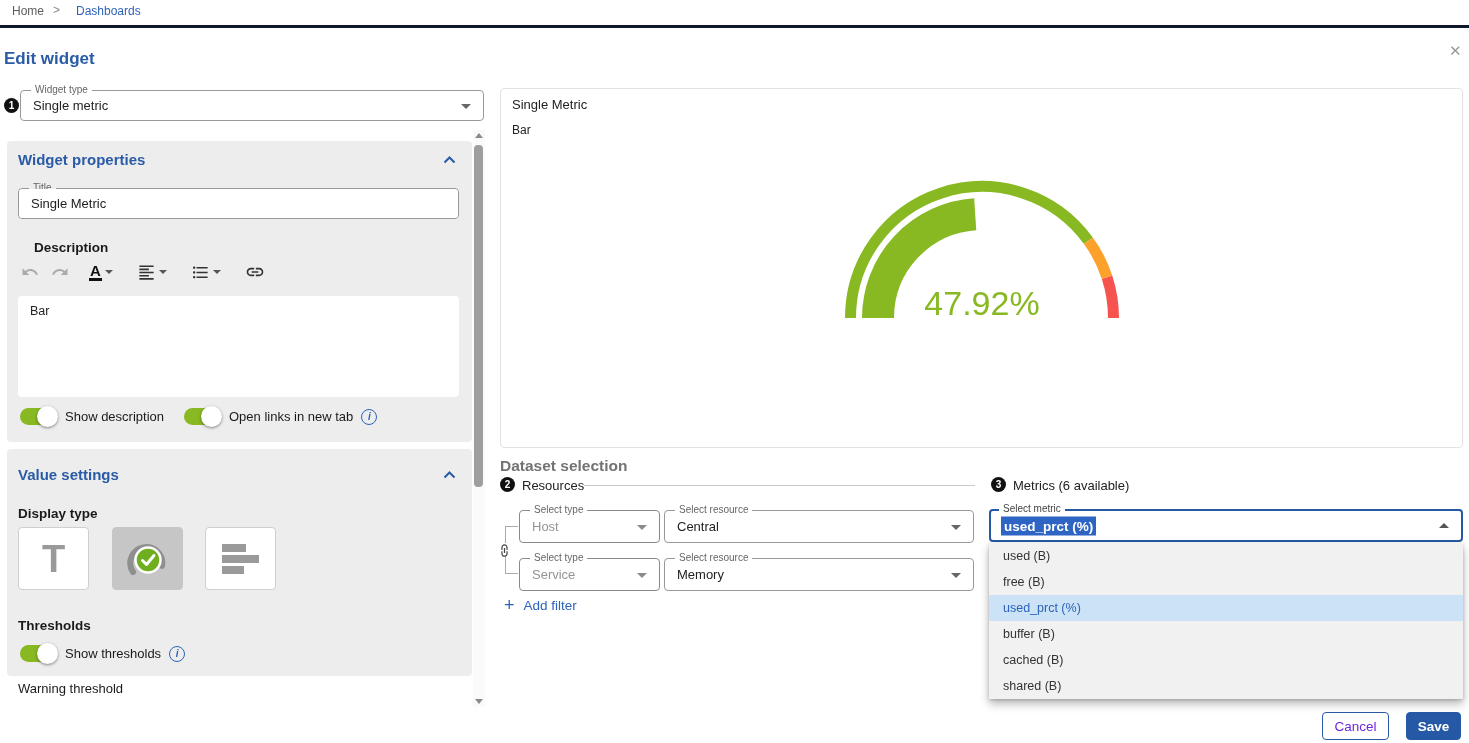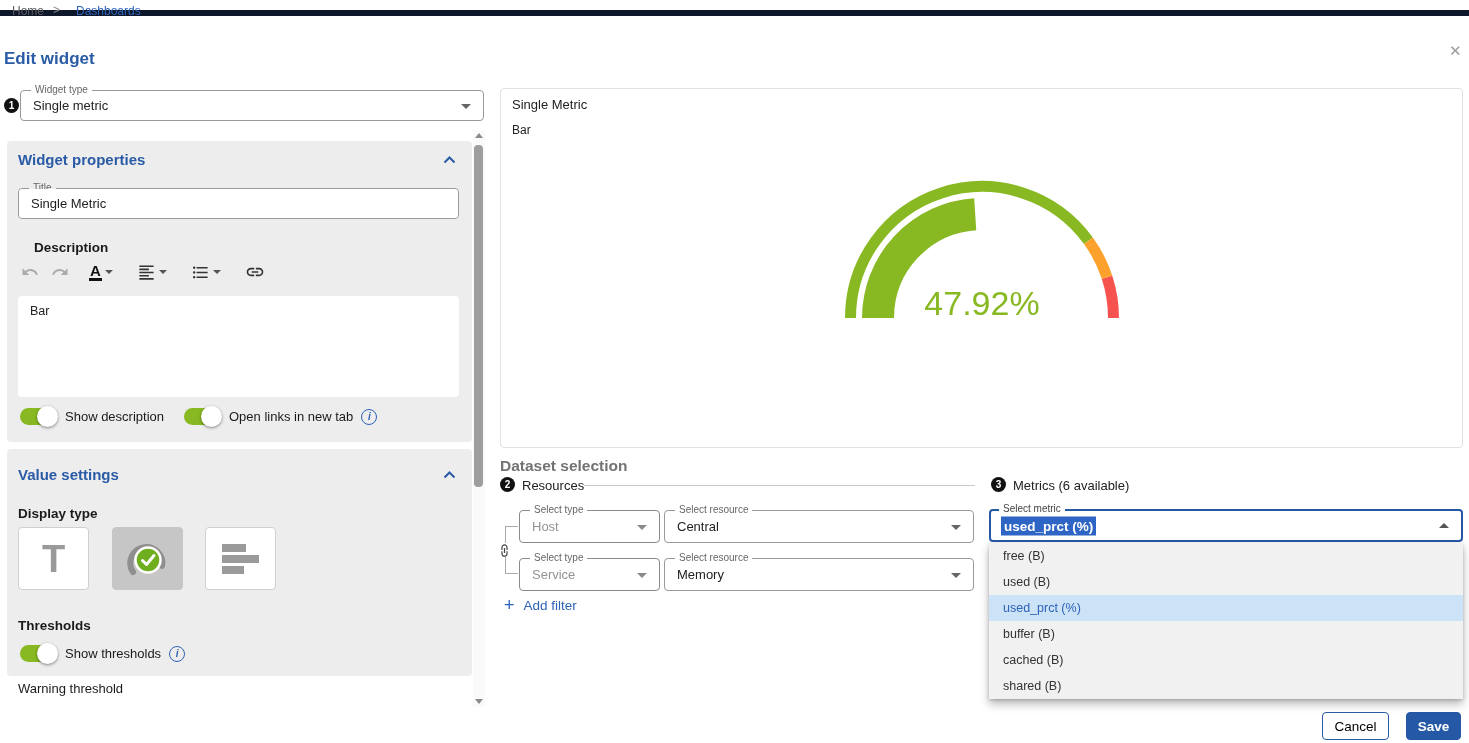--- a/index.html
+++ b/index.html
@@ -1,21 +1,21 @@
 <!DOCTYPE html>
 <html><head>
 <meta charset="utf-8">
 <style>
   * { margin:0; padding:0; box-sizing:border-box; }
   html,body { background:#fff; }
   body { font-family:"Liberation Sans", sans-serif; color:#333; }
   #app { position:relative; width:1469px; height:743px; background:#fff; overflow:hidden; }
 
   
-  .topbar { position:absolute; left:0; top:0; width:1469px; height:16px; border-bottom:6px solid #0f172a; background:#fff; }
+  .topbar { position:absolute; left:0; top:0; width:1469px; height:28px; border-bottom:3px solid #0f172a; background:#fff; }
   .crumb-home { position:absolute; left:12px; top:4px; font-size:12px; color:#5c5c5c; cursor:pointer; }
   .crumb-sep { position:absolute; left:53px; top:3px; font-size:12px; color:#8a8a8a; }
   .crumb-dash { position:absolute; left:76px; top:4px; font-size:12px; color:#2d63b8; cursor:pointer; }
 
   .modal-title { position:absolute; left:4px; top:49px; font-size:17px; font-weight:bold; color:#2a5ba6; }
   .close-x { position:absolute; left:1449px; top:42px; font-size:15px; color:#9a9a9a; cursor:pointer; }
 
   .step-badge { position:absolute; width:15px; height:15px; border-radius:50%; background:#111; color:#fff;
     font-size:10px; font-weight:bold; display:flex; align-items:center; justify-content:center; }
 
@@ -92,21 +92,21 @@
   .metric-sel-val { position:absolute; left:10px; top:50%; transform:translateY(-50%); background:#2e64c4; color:#fff;
     font-size:13.5px; font-weight:bold; padding:2px 3px; }
 
   .metric-menu { position:absolute; left:989px; top:543px; width:474px; background:#f1f1f1;
     box-shadow:0 5px 9px rgba(0,0,0,.28), 0 1px 3px rgba(0,0,0,.18); z-index:5; }
   .metric-item { height:26px; line-height:26px; padding-left:14px; font-size:12.5px; color:#333; cursor:pointer; }
   .metric-item.selected { background:#cbe2f7; color:#2d63b8; }
 
   .btn { position:absolute; top:712px; height:28px; border-radius:4px; font-family:"Liberation Sans", sans-serif;
     font-size:13.5px; display:flex; align-items:center; justify-content:center; cursor:pointer; }
-  .btn-cancel { left:1322px; width:67px; background:#fff; border:1px solid #2a5aa5; color:#000000; }
+  .btn-cancel { left:1322px; width:67px; background:#fff; border:1px solid #2a5aa5; color:#6d28d9; }
   .btn-save { left:1406px; width:55px; background:#2558a5; border:1px solid #2558a5; color:#fff; font-weight:bold; }
 
   svg { display:block; }
 </style>
 </head>
 <body>
 
 <div id="app">
 
   <div class="topbar">
@@ -288,22 +288,22 @@
     <span class="add-label">Add filter</span>
   </div>
 
   <div class="metric-select">
     <span class="notch">Select metric</span>
     <span class="metric-sel-val">used_prct (%)</span>
     <span class="caret-up"></span>
   </div>
 
   <div class="metric-menu">
+    <div class="metric-item">used (B)</div>
     <div class="metric-item">free (B)</div>
-    <div class="metric-item">used (B)</div>
     <div class="metric-item selected">used_prct (%)</div>
     <div class="metric-item">buffer (B)</div>
     <div class="metric-item">cached (B)</div>
     <div class="metric-item">shared (B)</div>
   </div>
 
   <div class="btn btn-cancel">Cancel</div>
   <div class="btn btn-save">Save</div>
 
 </div>

